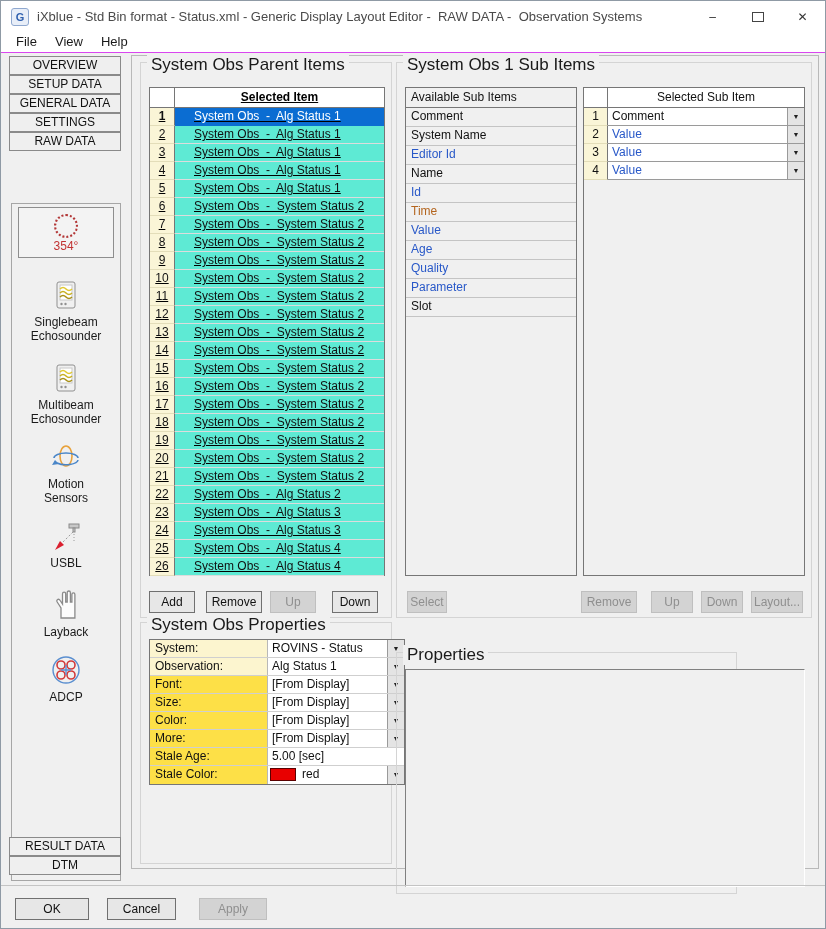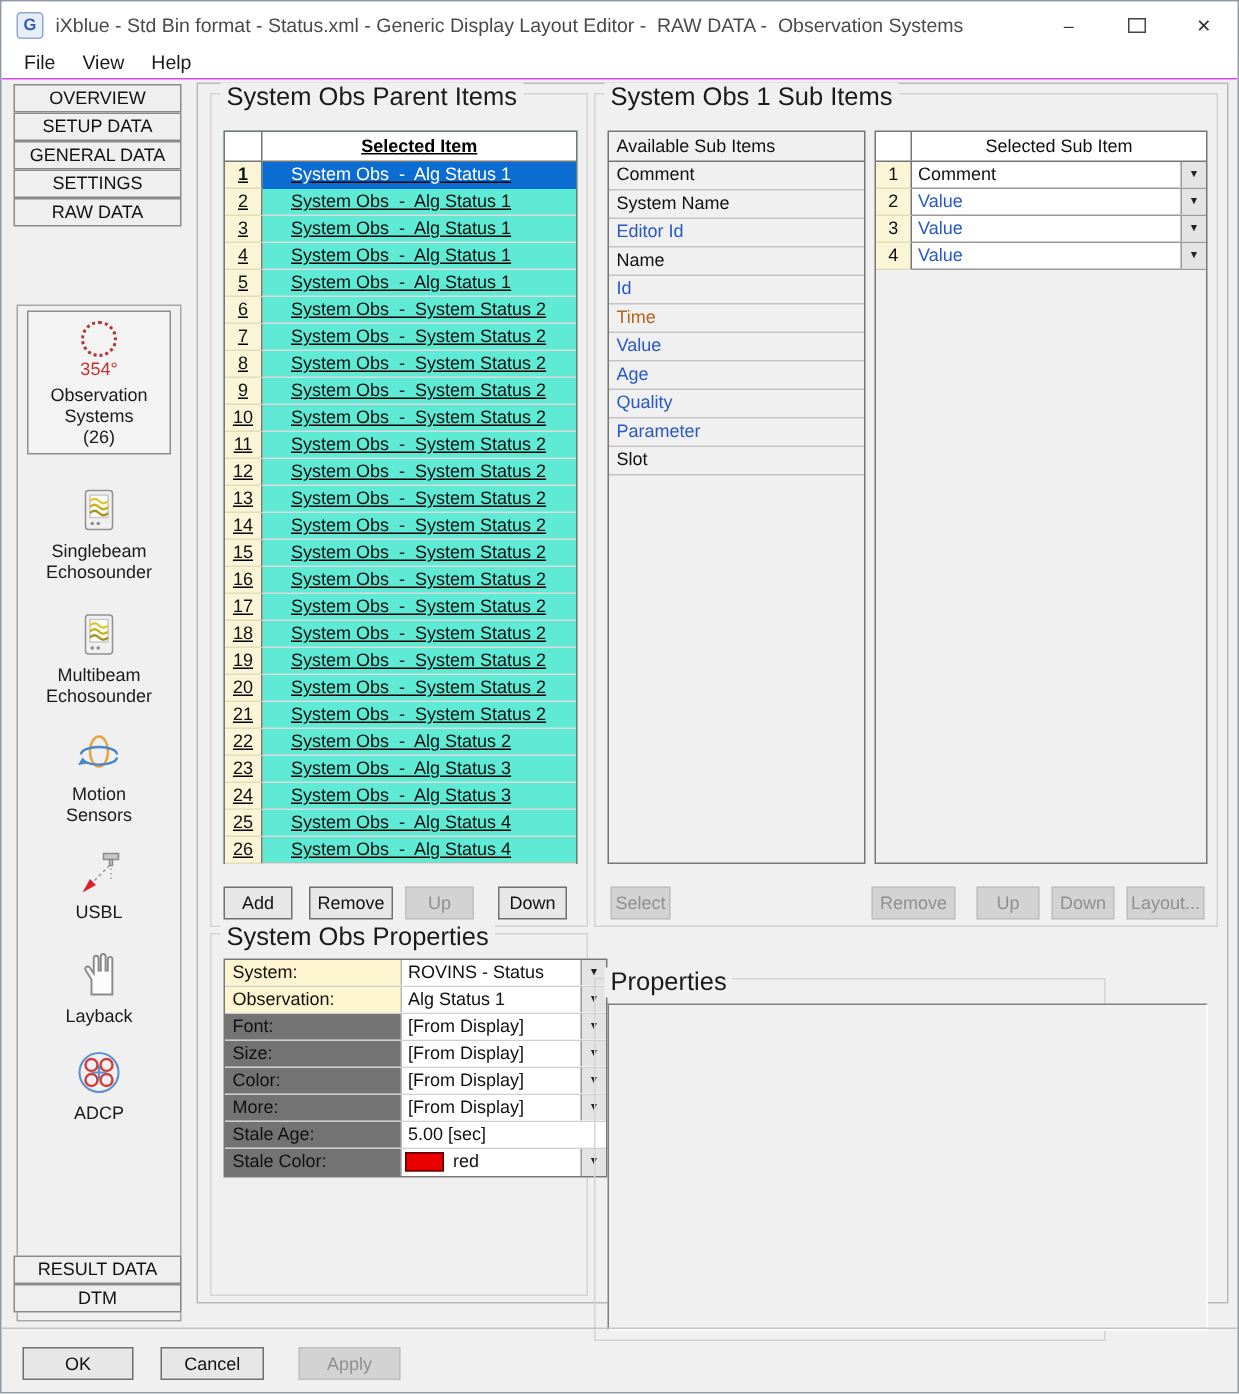--- a/index.html
+++ b/index.html
@@ -51,21 +51,21 @@
   .btn{position:absolute;height:22px;background:#e7e7e7;border:1px solid #707070;box-sizing:border-box;
     font-size:12px;color:#111;text-align:center;line-height:20px;}
   .btn.disabled{background:#d3d3d3;border-color:#bfbfbf;color:#8f8f8f;}
 
   
   .vgrid{position:absolute;left:8px;top:16px;width:256px;height:146px;border:1px solid #767676;box-sizing:border-box;background:#fff;}
   .vrow{display:flex;height:18px;border-bottom:1px solid #cfcfcf;box-sizing:border-box;}
   .vrow:last-child{border-bottom:none;}
   .vlabel{width:118px;font-size:12px;line-height:17px;padding-left:5px;border-right:1px solid #b8b8b8;box-sizing:border-box;color:#111;}
   .bg-yellow{background:#fcf5cf;}
-  .bg-blue{background:#737373;}
+  .bg-blue{background:#fde047;}
   .vvalue{flex:1;display:flex;background:#fff;overflow:hidden;}
   .vtext{flex:1;font-size:12px;line-height:17px;padding-left:4px;white-space:pre;color:#111;}
   .combo-btn{width:17px;height:100%;background:#e4e4e4;border-left:1px solid #9a9a9a;box-sizing:border-box;
     font-size:7px;color:#222;text-align:center;line-height:17px;}
   .swatch{width:24px;height:11px;background:#e80000;border:1px solid #5a0000;margin:2px 2px 0 2px;}
 
   
   .alist{position:absolute;left:8px;top:24px;width:172px;height:489px;border:1px solid #767676;box-sizing:border-box;background:#f0f0f0;}
   .ahead{height:19px;border-bottom:1px solid #767676;font-size:12px;line-height:18px;padding-left:5px;color:#111;}
   .aitem{height:18px;font-size:12px;line-height:17px;padding-left:5px;border-bottom:1px solid #c4c4c4;}
@@ -124,23 +124,20 @@
   <div class="nav-btn" style="top:112px">SETTINGS</div>
   <div class="nav-btn" style="top:131px">RAW DATA</div>
 
   <div class="icon-panel">
 
     <div class="side-item sel">
       <div>
         <div class="obs-circle"></div>
         <div class="obs-deg">354°</div>
       </div>
-      <div class="side-label">Observation
-Systems
-(26)</div>
     </div>
 
     <div class="side-item" style="margin-top:22px">
       <svg class="side-ico" width="32" height="32" viewBox="0 0 32 32">
         <rect x="7" y="2" width="18" height="26" rx="2" fill="#f0f0f0" stroke="#909090"></rect>
         <rect x="10" y="5" width="12" height="15" fill="#ffffff" stroke="#c8c8c8"></rect>
         <path d="M10 9 q3 -3 6 0 t6 0" stroke="#e0c830" fill="none" stroke-width="1.6"></path>
         <path d="M10 13 q3 -3 6 0 t6 0" stroke="#c8b020" fill="none" stroke-width="1.6"></path>
         <path d="M10 17 q3 -3 6 0 t6 0" stroke="#a89018" fill="none" stroke-width="1.6"></path>
         <circle cx="11.5" cy="24" r="1.2" fill="#909090"></circle>

